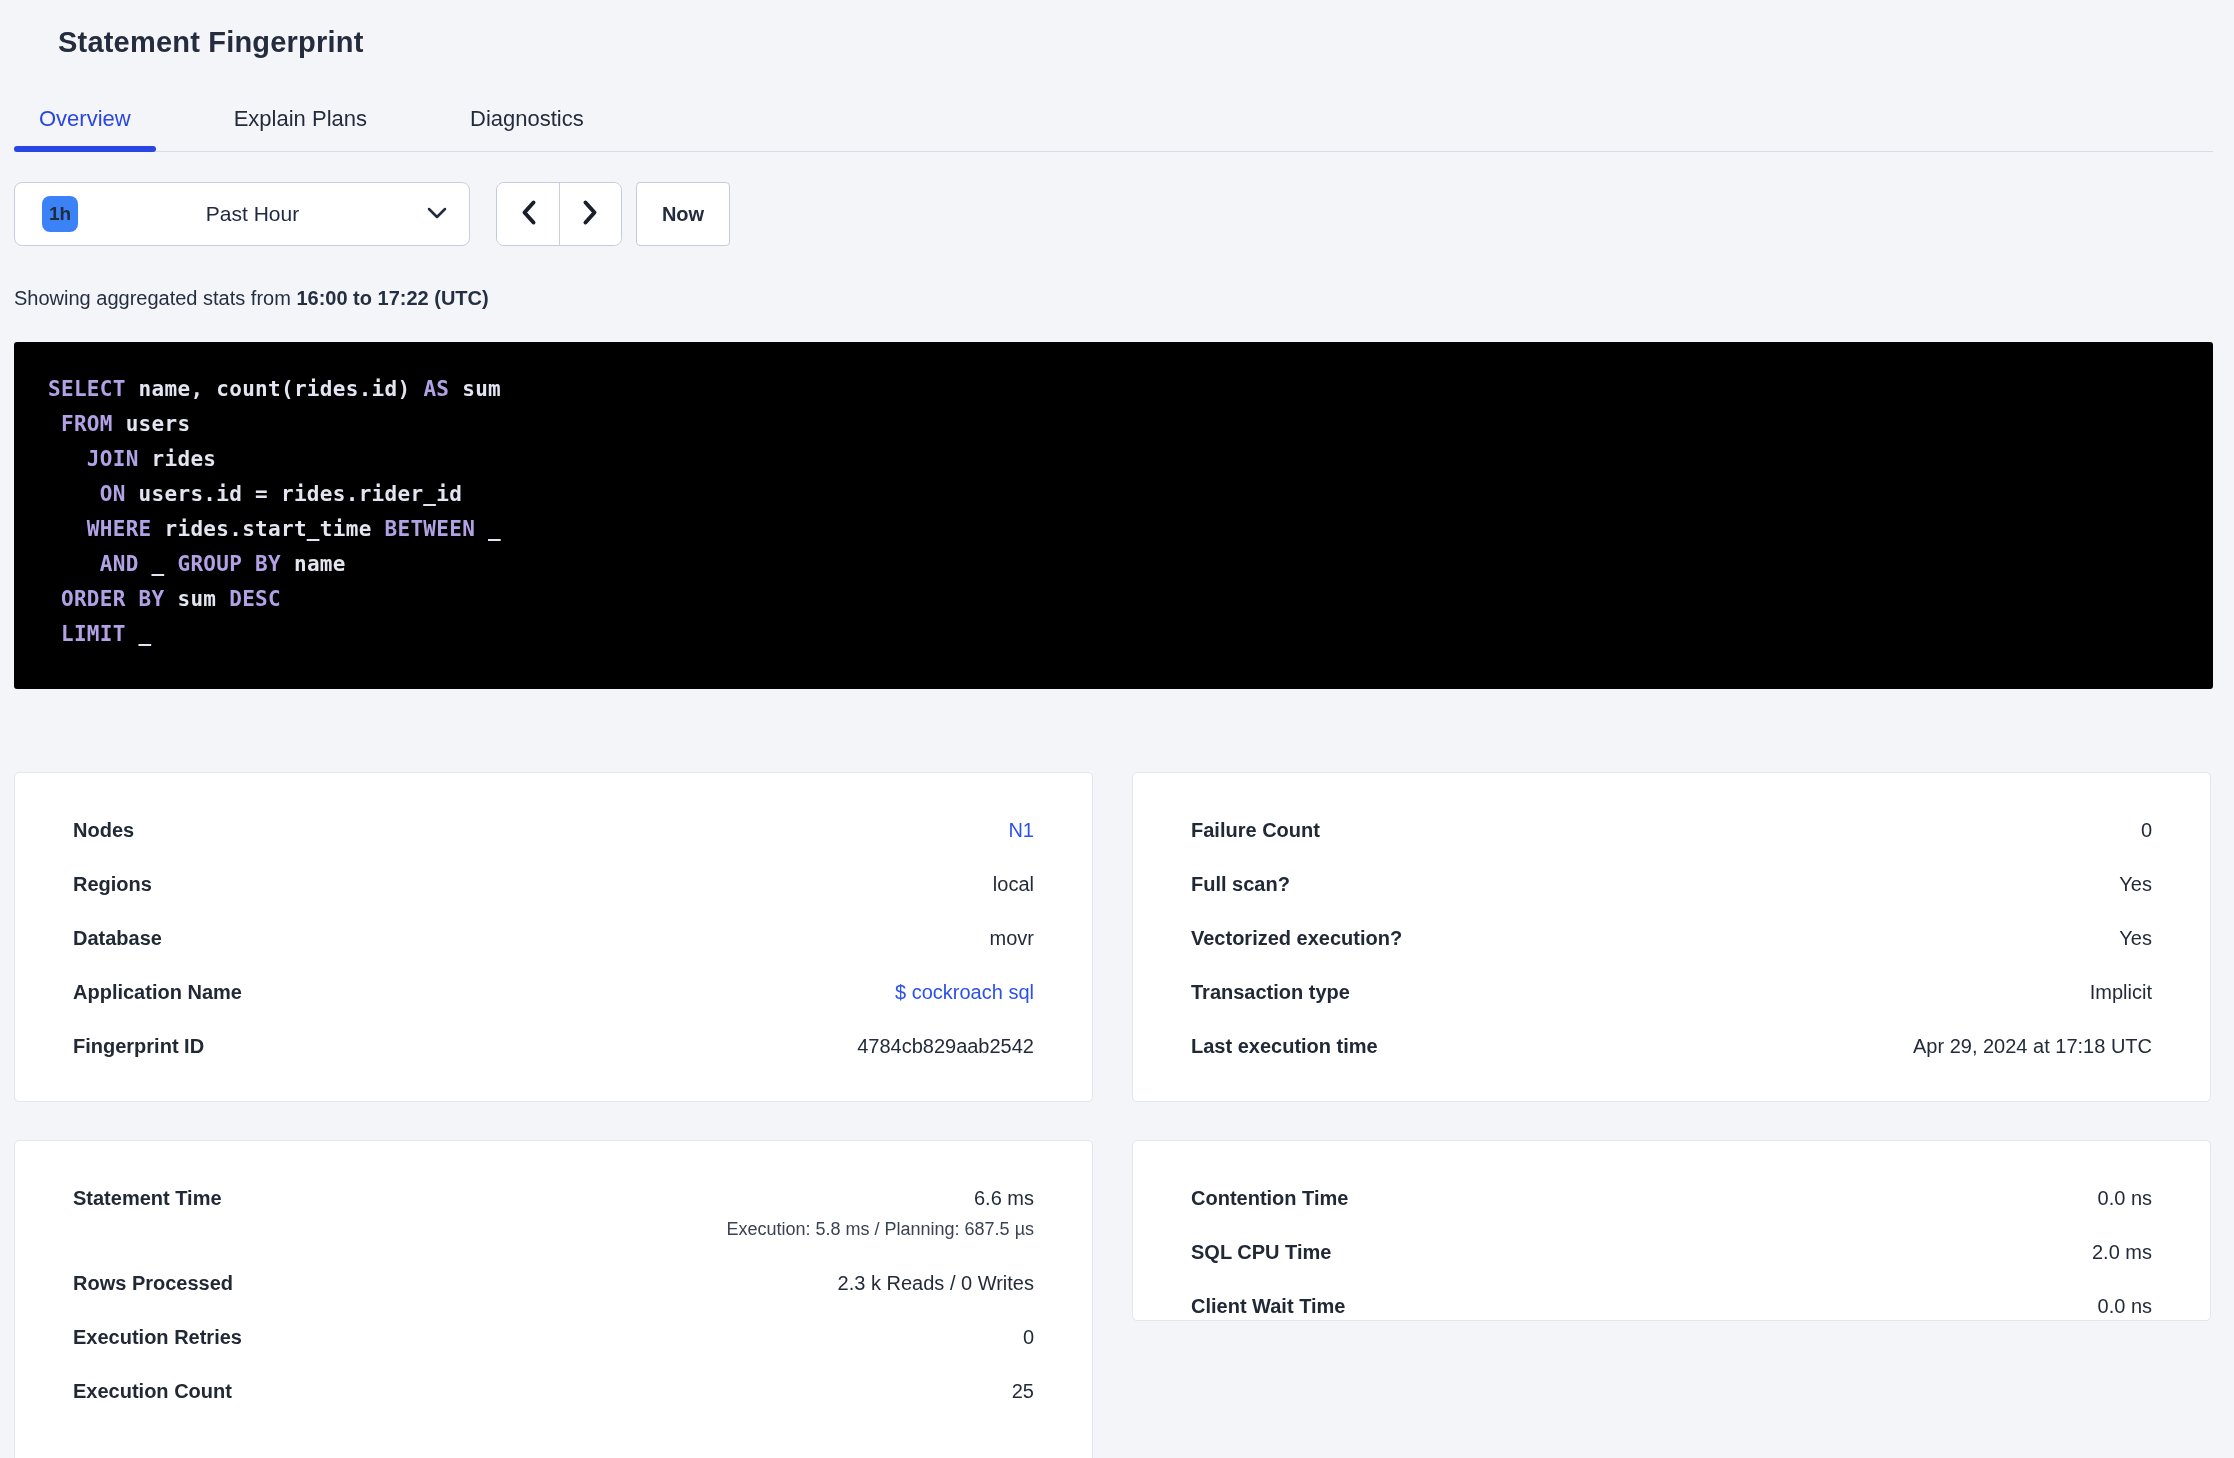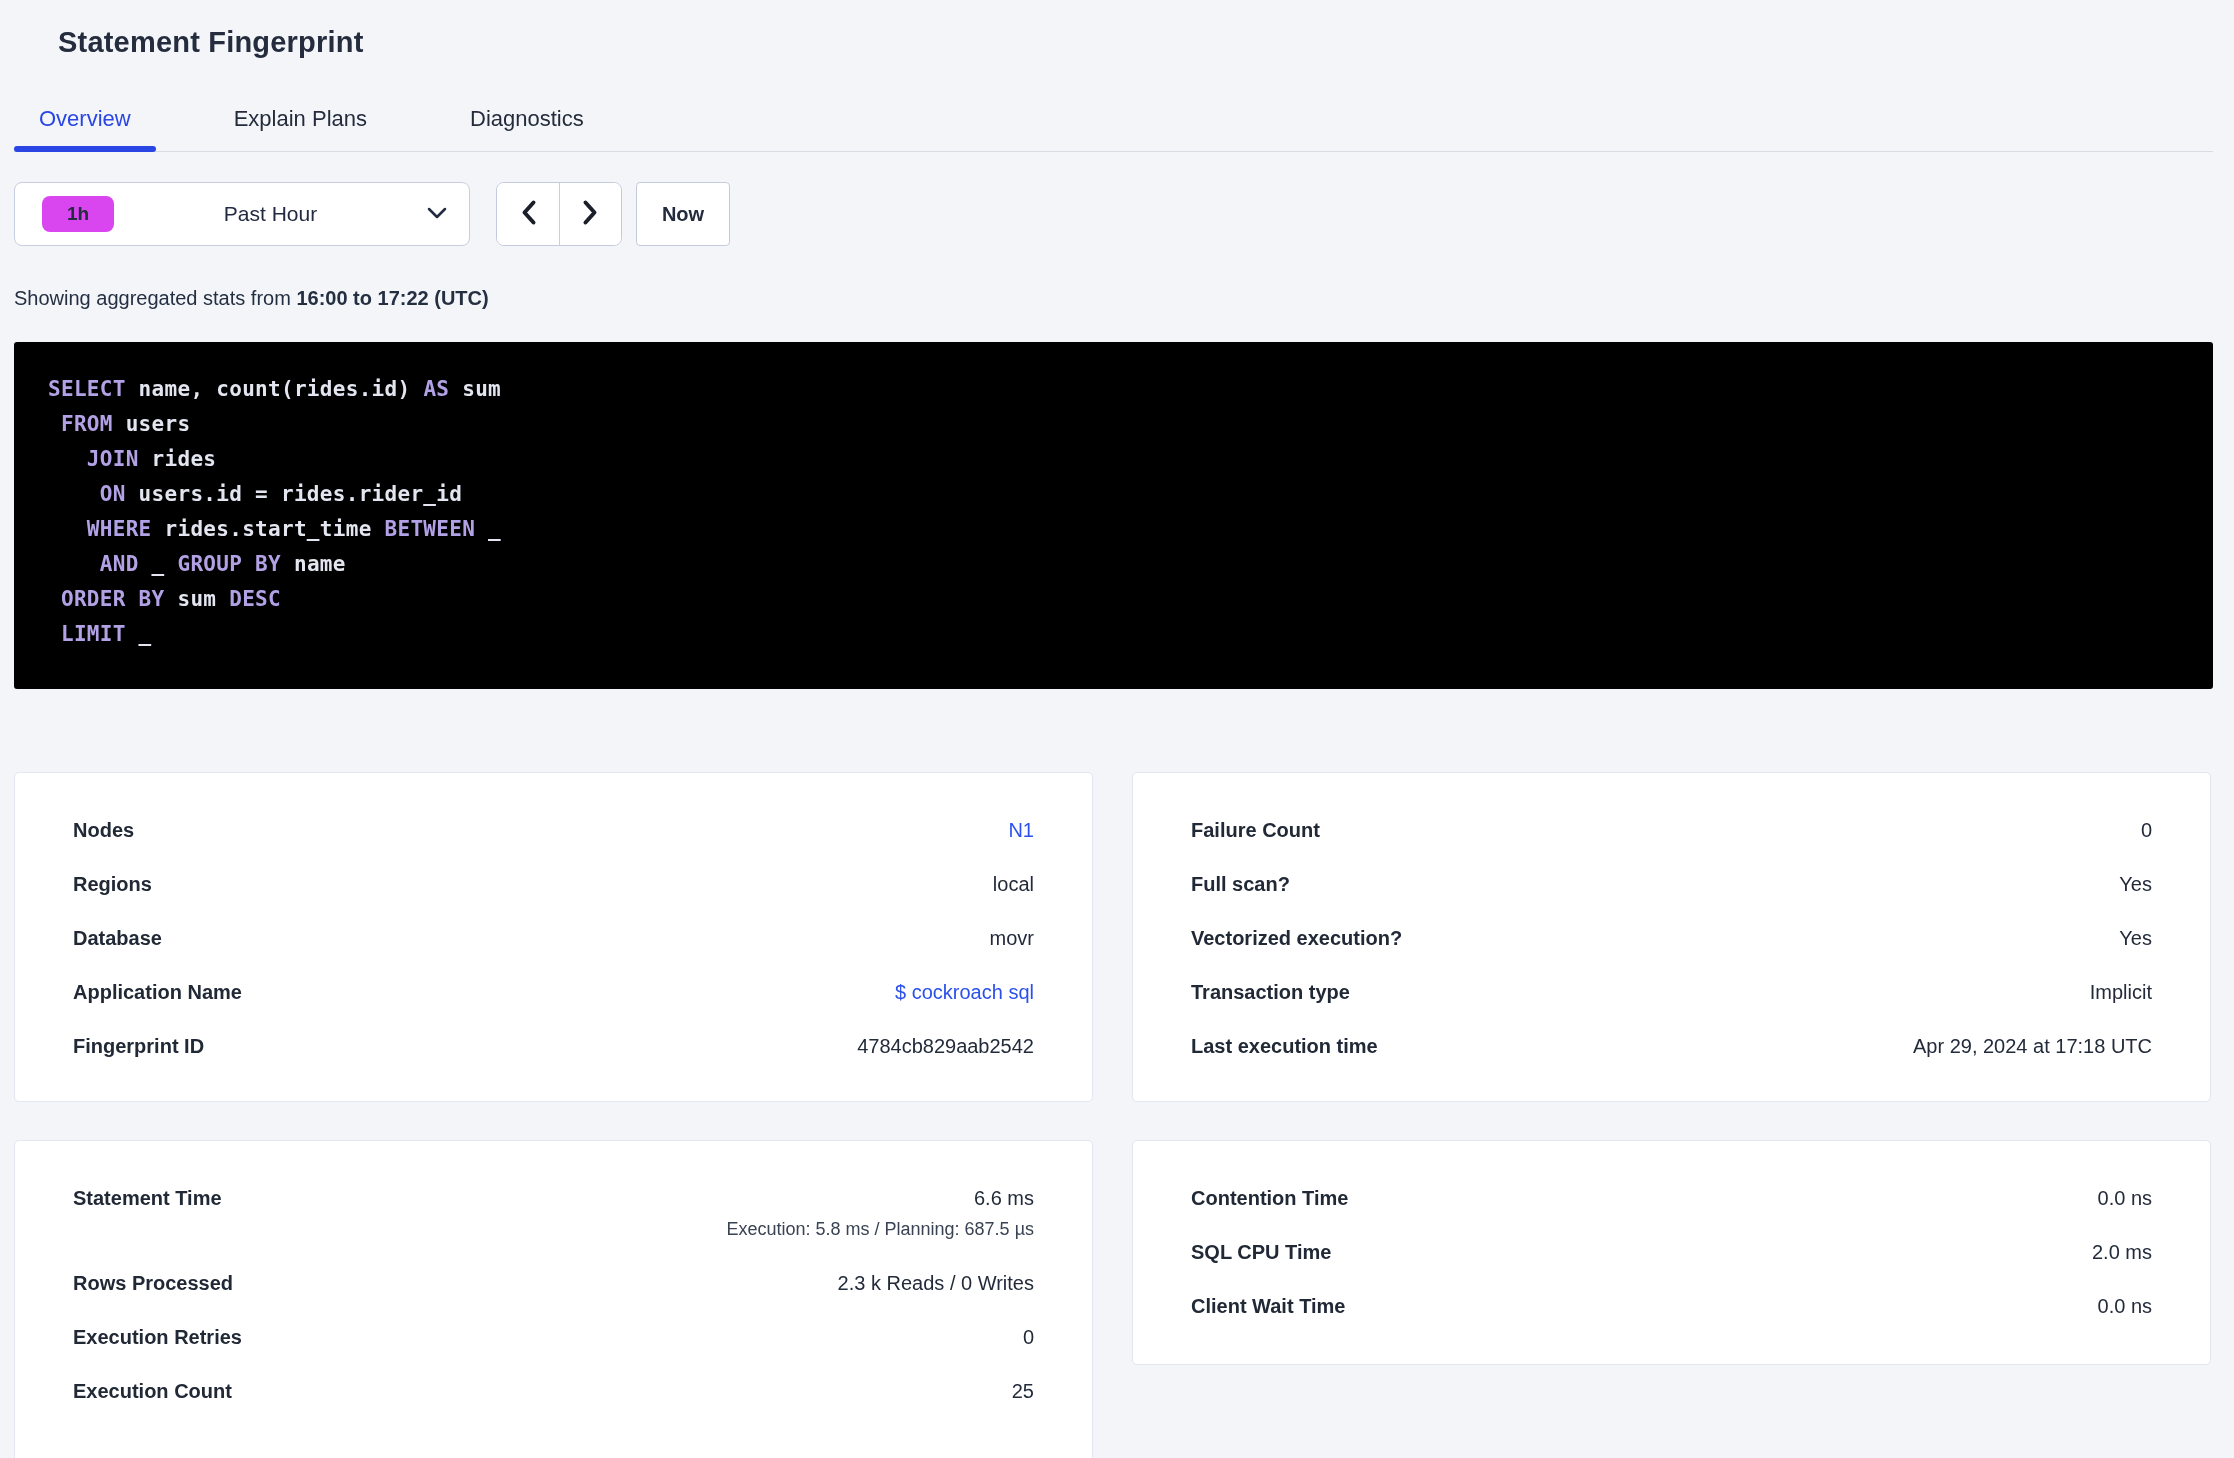--- a/index.html
+++ b/index.html
@@ -53,22 +53,22 @@
     width:456px;
     background:#fff;
     border:1px solid #C8CEDF;
     border-radius:8px;
     display:flex;
     align-items:center;
     padding:0 22px 0 27px;
     cursor:pointer;
   }
   .range-badge {
-    width:72px; height:36px;
-    background:#d946ef;
+    width:36px; height:36px;
+    background:#3b82f6;
     border-radius:8px;
     display:flex; align-items:center; justify-content:center;
     font-size:19px; font-weight:700; color:#222B3F;
   }
   .range-label { font-size:21px; color:#212A40; flex:1;text-align:center; }
   .nav-group {
     margin-left:26px;
     display:flex;
     background:#fff;
     border:1px solid #C5CBDF;
@@ -119,21 +119,21 @@
   .col { display:flex; flex-direction:column; gap:38px; width:1079px; }
   .card {
     background:#fff;
     border:1px solid #E2E6EE;
     border-radius:5px;
     padding:47px 58px 0;
     width:100%;
   }
   .card.h330 { height:330px; }
   .card.h340 { height:340px; }
-  .card.h225 { height:225px; }
+  .card.h225 { height:181px; }
   .row {
     display:flex;
     justify-content:space-between;
     align-items:flex-start;
     margin-bottom:33px;
     font-size:20px;
     line-height:21px;
   }
   .row .label { font-weight:700; color:#212936; padding-right:20px; white-space:nowrap; }
   .row .value { text-align:right; font-weight:400; color:#232B3B; }

